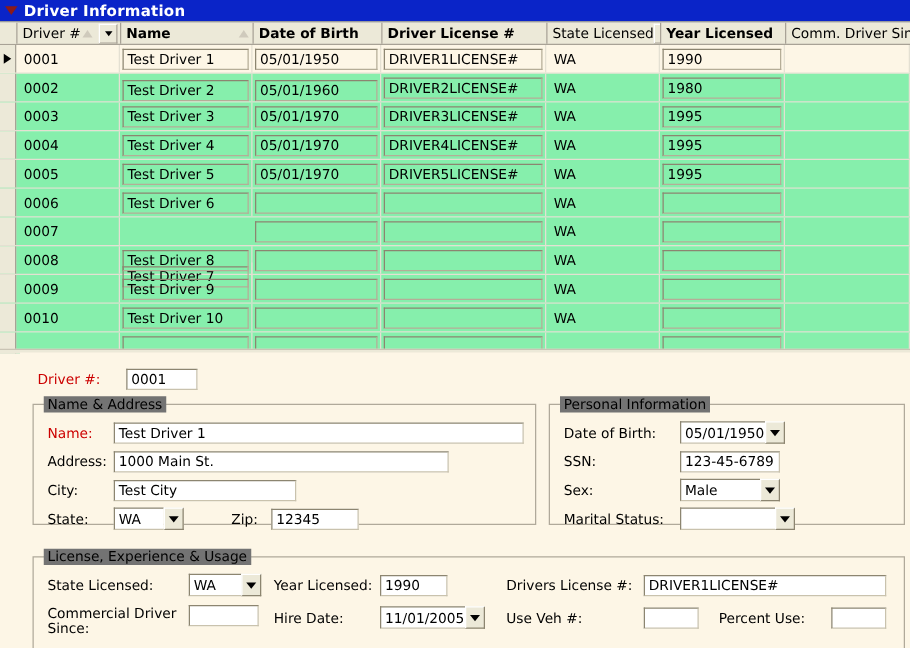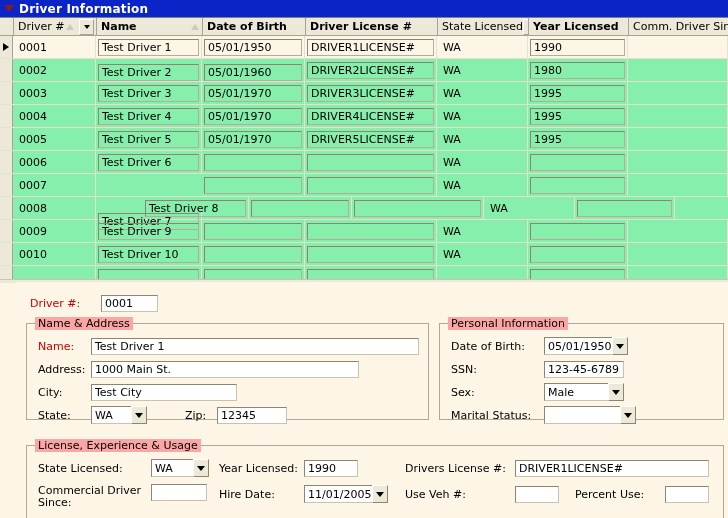--- a/index.html
+++ b/index.html
@@ -128,21 +128,21 @@
     display:flex;align-items:center;justify-content:center;box-sizing:border-box;
   }
   .combo .cbtn i{display:block;width:0;height:0;
     border-left:4px solid transparent;border-right:4px solid transparent;
     border-top:5px solid #000;}
   .grp{
     position:absolute;box-sizing:border-box;
     border:1px solid #b0a99a;
   }
   .grp > .cap{
-    position:absolute;top:-7px;left:8px;background:#fca5a5;
+    position:absolute;top:-7px;left:8px;background:#737373;
     padding:0 3px;font-size:11px;white-space:nowrap;
   }
 </style>
 </head>
 <body>
 
 <div id="titlebar">
   <div id="collapse-tri"></div>
   <span id="title-text">Driver Information</span>
 </div>
@@ -306,21 +306,21 @@
         </div>
         <div class="cell plain" style="flex: 0 0 91px; width: 91px;">WA</div>
         <div class="cell boxed" style="flex: 0 0 100px; width: 100px;">
           <div class="ibox"></div>
         </div>
         <div class="cell plain" style="flex: 0 0 100px; width: 100px;"></div>
       </div>
       <div class="row">
         <div class="rowind"></div>
         <div class="cell plain" style="flex: 0 0 83px; width: 83px;">0008</div>
-        <div class="cell boxed" style="flex: 0 0 106px; width: 106px; margin-left: 47px;">
+        <div class="cell boxed" style="flex: 0 0 106px; width: 106px;">
           <div class="ibox">Test Driver 8</div>
         </div>
         <div class="cell boxed" style="flex: 0 0 103px; width: 103px;">
           <div class="ibox"></div>
         </div>
         <div class="cell boxed" style="flex: 0 0 132px; width: 132px;">
           <div class="ibox"></div>
         </div>
         <div class="cell plain" style="flex: 0 0 91px; width: 91px;">WA</div>
         <div class="cell boxed" style="flex: 0 0 100px; width: 100px;">

